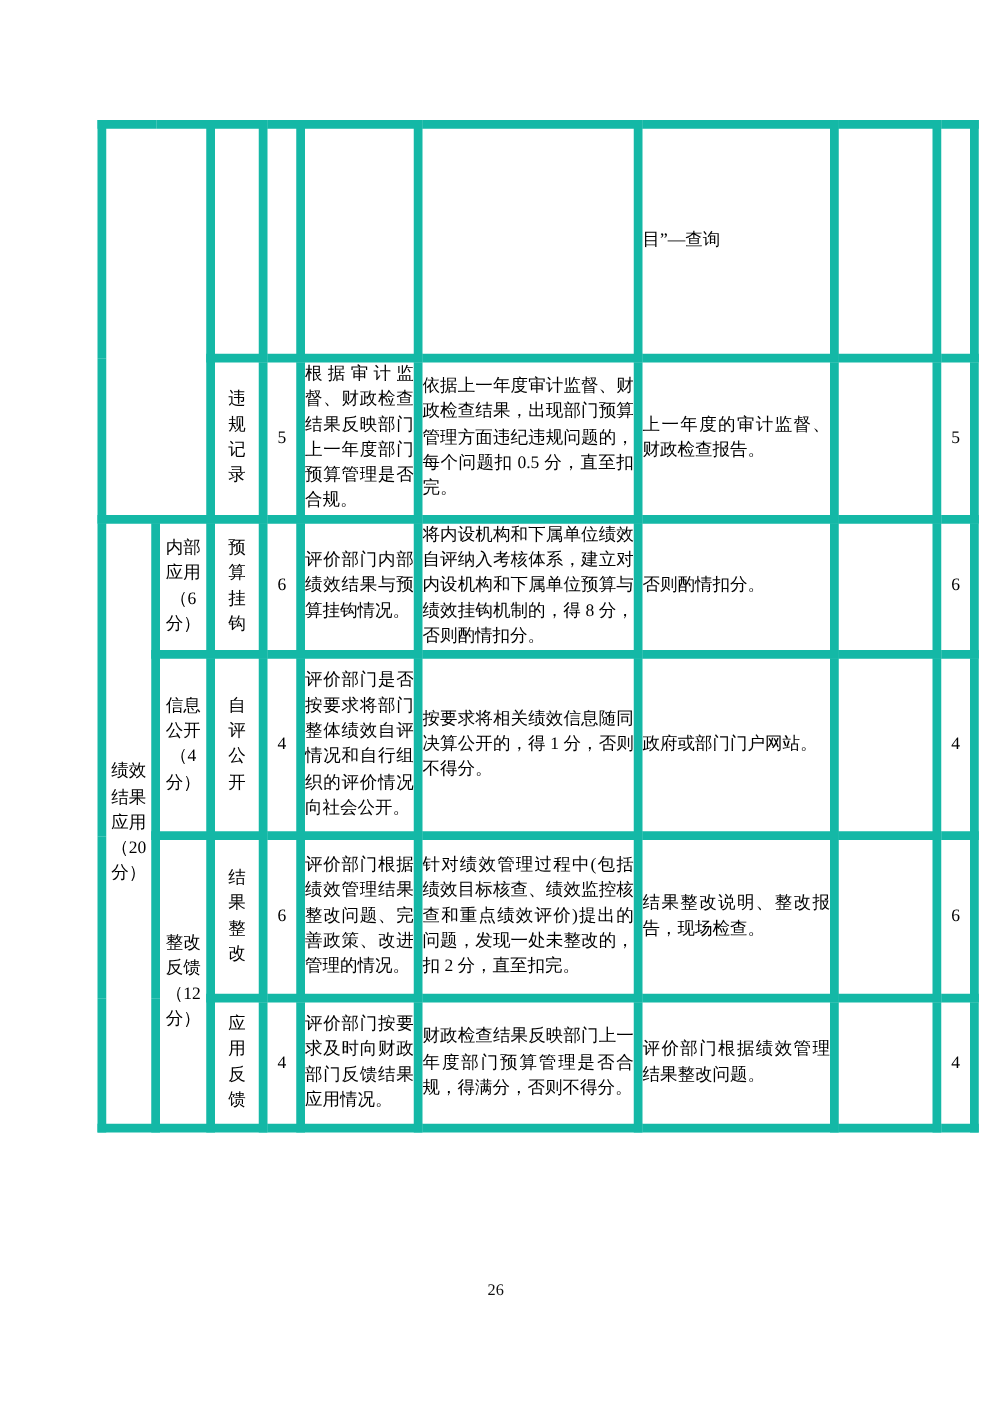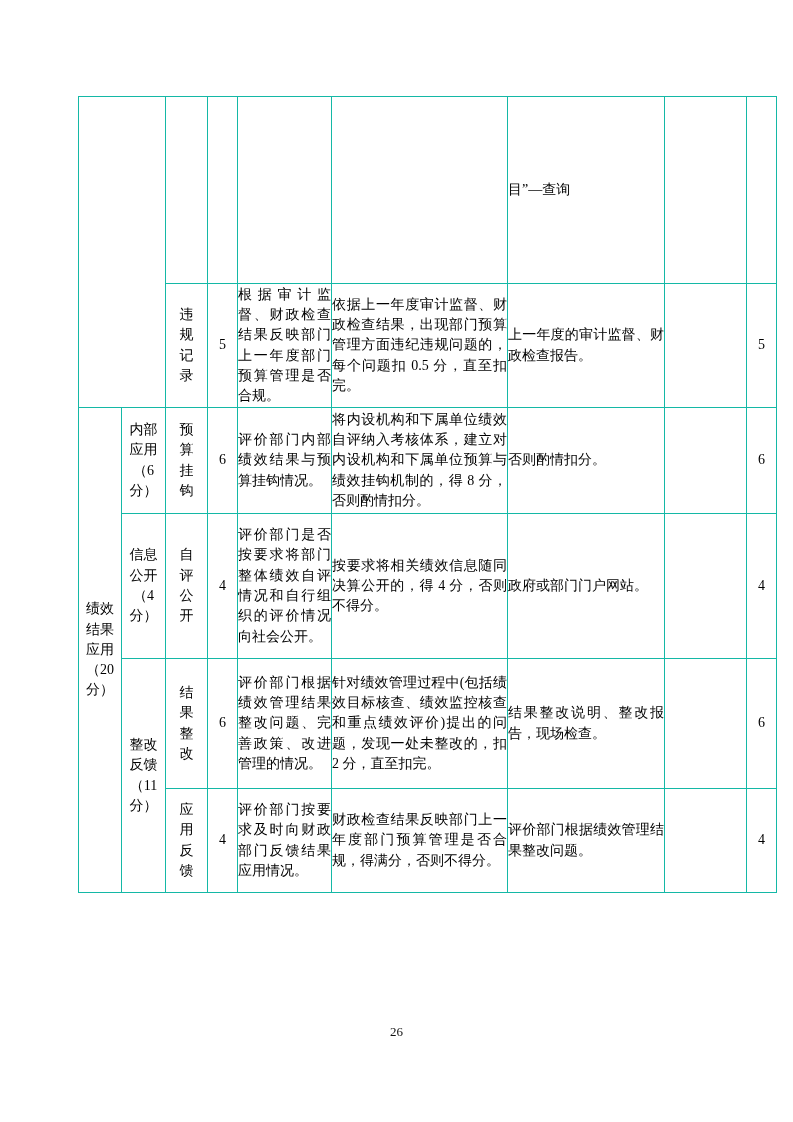--- a/index.html
+++ b/index.html
@@ -7,21 +7,21 @@
     width:793px;height:1122px;position:relative;
     font-family:"Liberation Serif","DejaVu Serif",serif;
     color:#000;
   }
   .sheet{position:absolute;left:0;top:0;width:793px;height:1122px;background:#fff;}
   table.eval{
     position:absolute;left:78px;top:96px;width:698px;
     border-collapse:collapse;table-layout:fixed;
   }
   table.eval td{
-    border:1px solid #14b8a6;
+    border:7px solid #14b8a6;
     padding:0;
     font-size:14px;
     line-height:1.45;
     vertical-align:middle;
     overflow:hidden;
   }
   tr.r1{height:187px}
   tr.r2{height:124px}
   tr.r3{height:106px}
   tr.r4{height:145px}
@@ -107,30 +107,30 @@
       <td class="stack">信息
 公开
 （4
 分）</td>
       <td class="stack">自
 评
 公
 开</td>
       <td class="center">4</td>
       <td class="expl">评价部门是否按要求将部门整体绩效自评情况和自行组织的评价情况向社会公开。</td>
-      <td class="std">按要求将相关绩效信息随同决算公开的，得 4 分，否则不得分。</td>
+      <td class="std">按要求将相关绩效信息随同决算公开的，得 1 分，否则不得分。</td>
       <td class="basis">政府或部门门户网站。</td>
       <td></td>
       <td class="center">4</td>
     </tr>
 
     <tr class="r5">
       <td class="stack" rowspan="2">整改
 反馈
-（11
+（12
 分）</td>
       <td class="stack">结
 果
 整
 改</td>
       <td class="center">6</td>
       <td class="expl">评价部门根据绩效管理结果整改问题、完善政策、改进管理的情况。</td>
       <td class="std">针对绩效管理过程中(包括绩效目标核查、绩效监控核查和重点绩效评价)提出的问题，发现一处未整改的，扣 2 分，直至扣完。</td>
       <td class="basis">结果整改说明、整改报告，现场检查。</td>
       <td></td>

